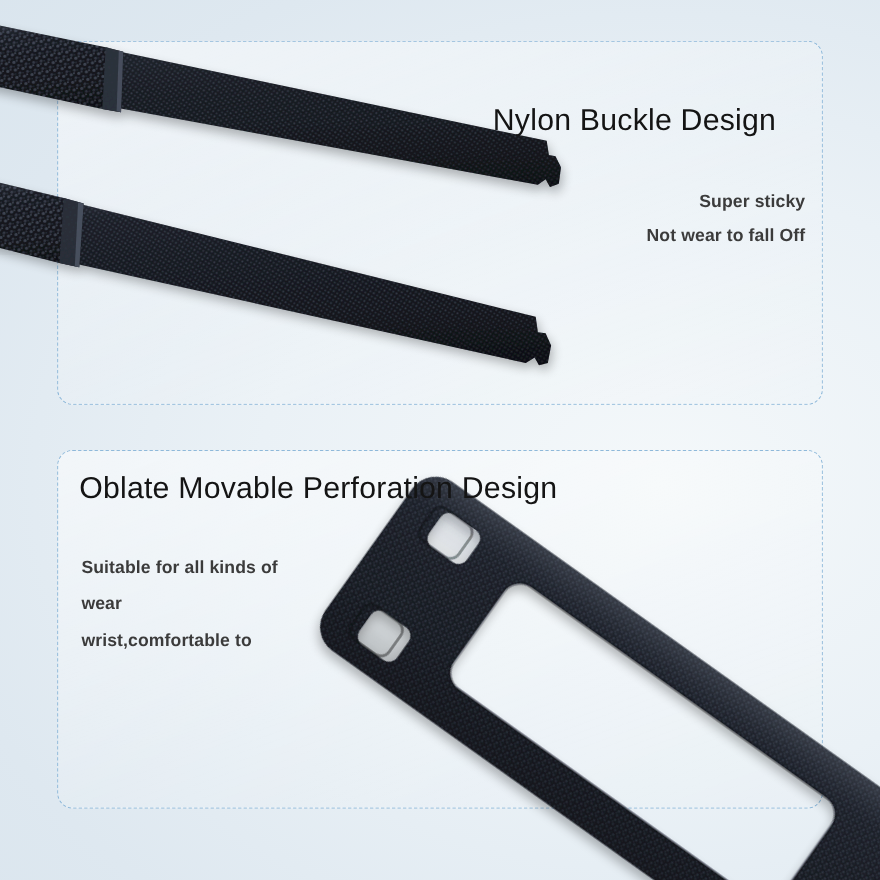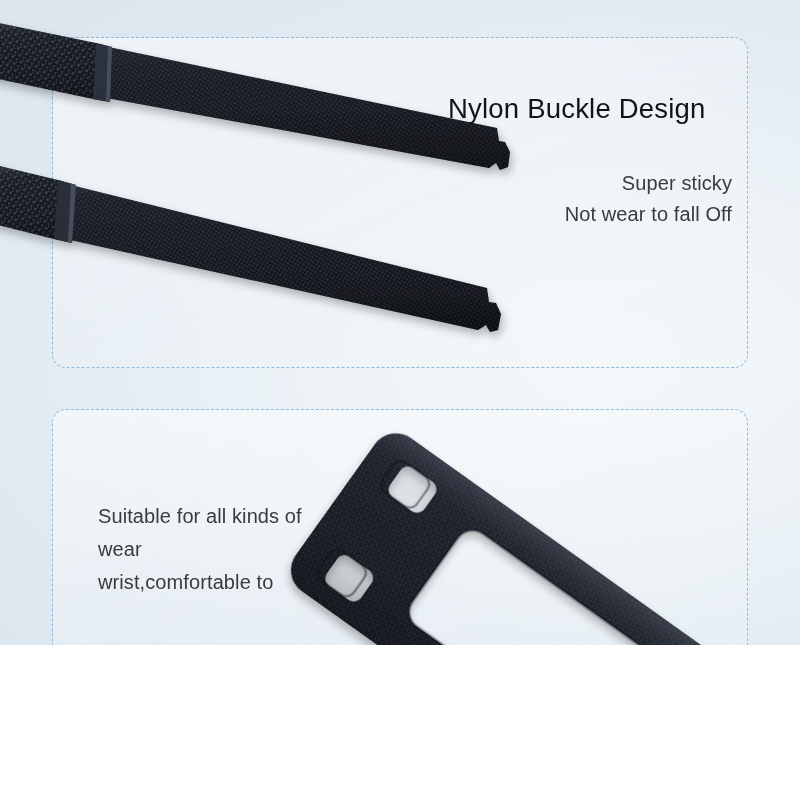--- a/index.html
+++ b/index.html
@@ -9,21 +9,21 @@
   body {
     width: 800px;
     height: 800px;
     font-family: "Liberation Sans", sans-serif;
     overflow: hidden;
   }
 
   #stage {
     position: relative;
     width: 800px;
-    height: 645px;
+    height: 800px;
     background:
       radial-gradient(120% 90% at 75% 55%, #f4f8fa 0%, #eaf1f6 38%, #dee8f0 70%, #d7e3ec 100%),
       linear-gradient(100deg, #d5e2ec 0%, #e6eef4 25%, #eef4f8 60%, #e3ecf3 100%);
     overflow: hidden;
   }
 
   
   .panel {
     position: absolute;
     border: 1.6px dashed #8fb9da;
@@ -39,33 +39,33 @@
     position: absolute;
     color: #141414;
     font-size: 27.5px;
     font-weight: 400;
     letter-spacing: 0.2px;
     white-space: nowrap;
   }
   .body-line {
     position: absolute;
     color: #3b3b3b;
-    font-size: 20px;
-    font-weight: 400;
+    font-size: 16px;
+    font-weight: 700;
     letter-spacing: 0.1px;
     white-space: nowrap;
   }
 
   #head-top      { left: 448px; top: 93px; }
   #sub-top       { left: 420px; top: 168px; width: 312px; text-align: right; line-height: 31px; }
   #sub-top span  { display: block; }
 
   #head-bottom   { left: 72px;  top: 428px; }
   #sub-bottom    { left: 74px;  top: 500px; width: 300px; text-align: left; line-height: 33px; }
-  #sub-bottom span { display: block; margin-left: 24px; }
+  #sub-bottom span { display: block; }
 
   
   #art {
     position: absolute;
     left: 0; top: 0;
     width: 800px; height: 800px;
     pointer-events: none;
   }
 </style>
 </head>
@@ -199,20 +199,21 @@
     </g>
   </svg>
 
   <div class="heading" id="head-top">Nylon Buckle Design</div>
 
   <div class="body-line" id="sub-top">
     <span>Super sticky</span>
     <span>Not wear to fall Off</span>
   </div>
 
+  <div class="heading" id="head-bottom">Oblate Movable Perforation Design</div>
 
   <div class="body-line" id="sub-bottom">
     <span>Suitable for all kinds of</span>
     <span>wear</span>
     <span>wrist,comfortable to</span>
   </div>
 
 </div>
 
 </body></html>

